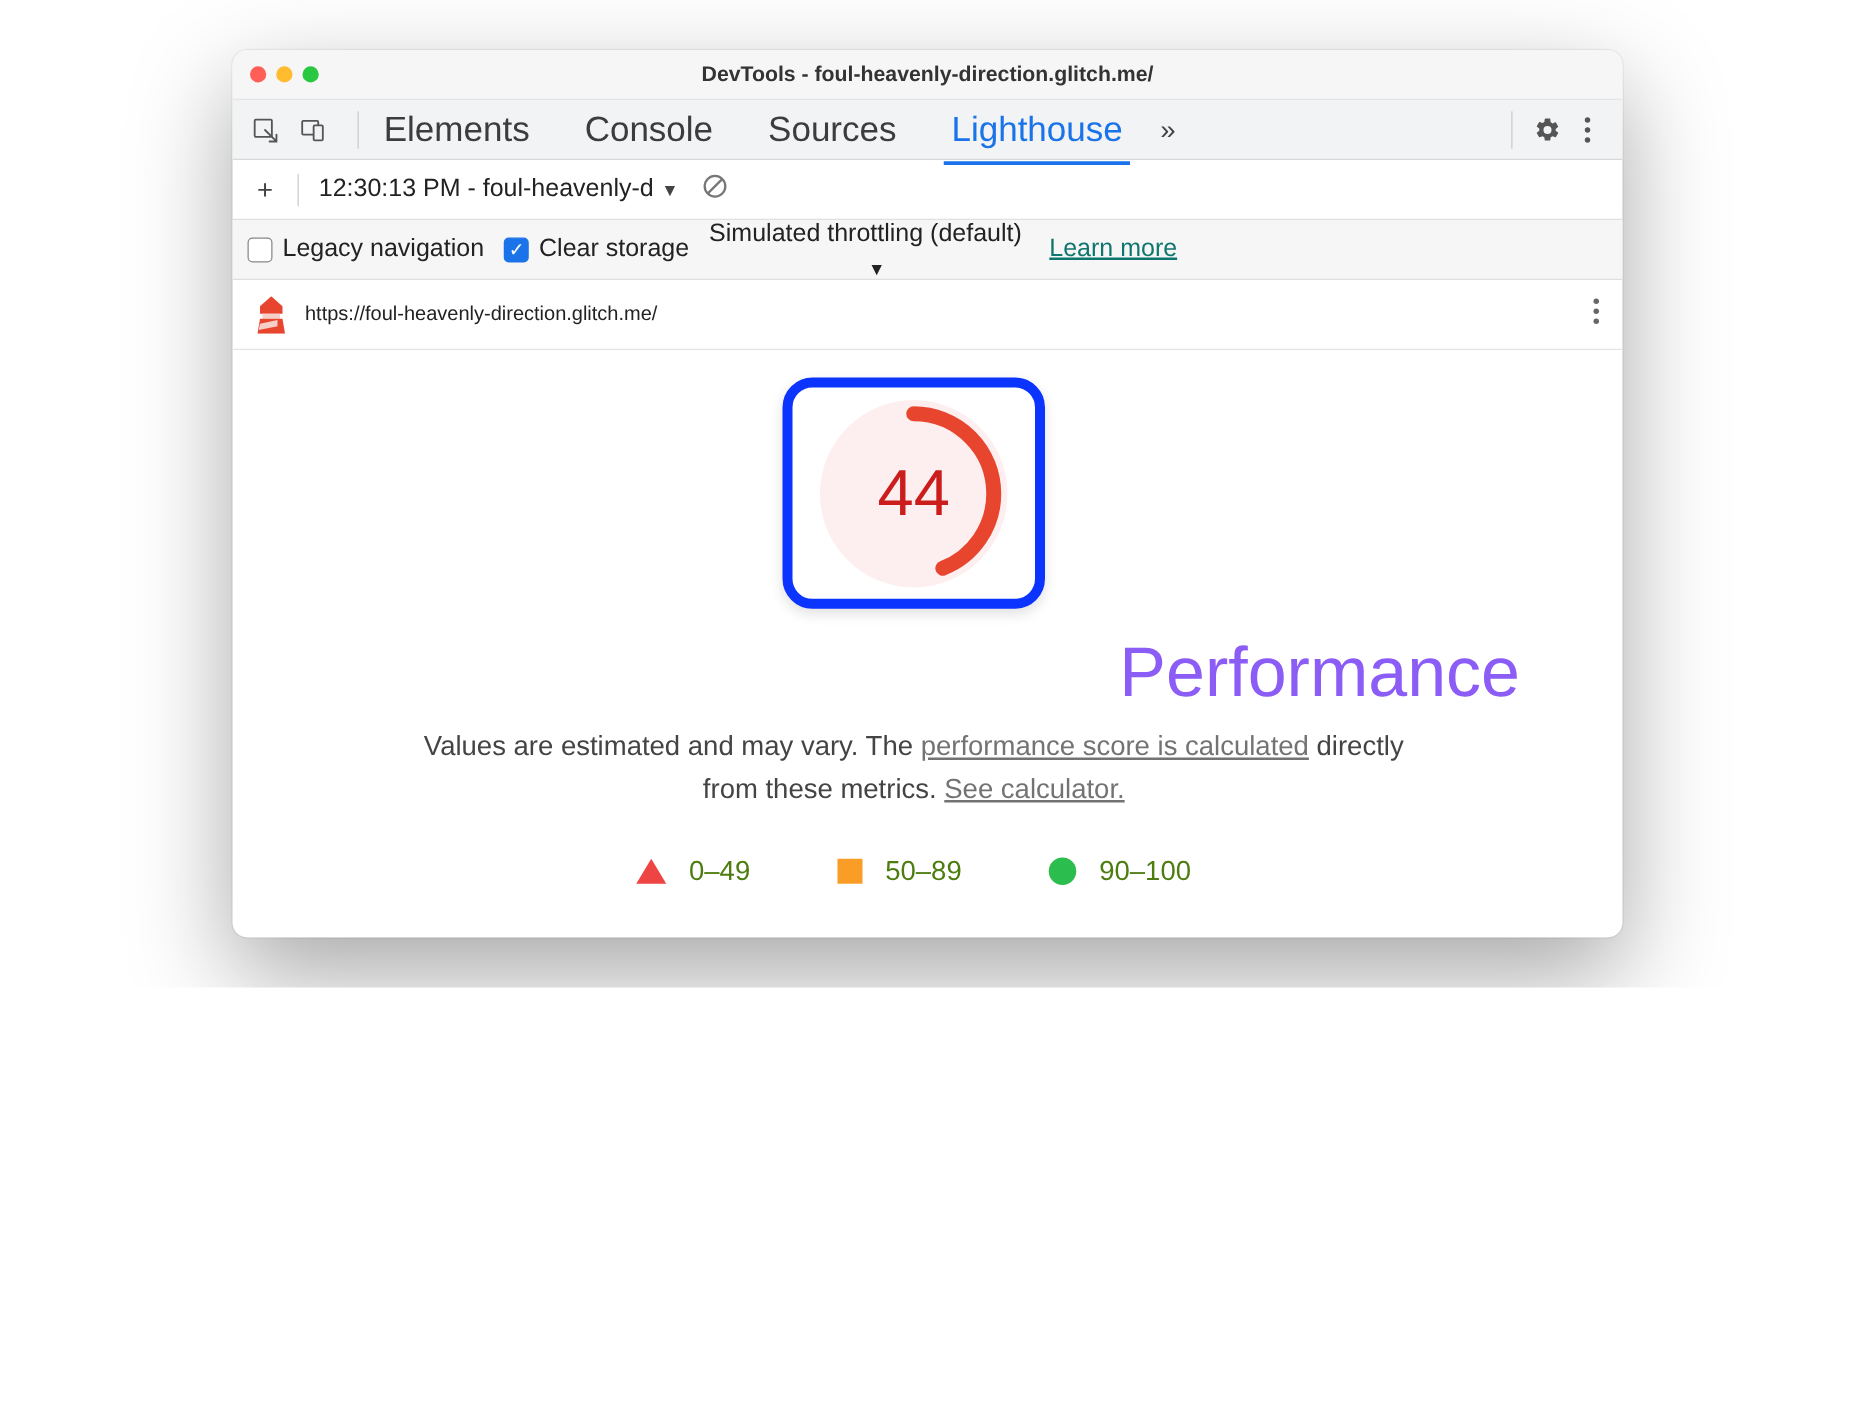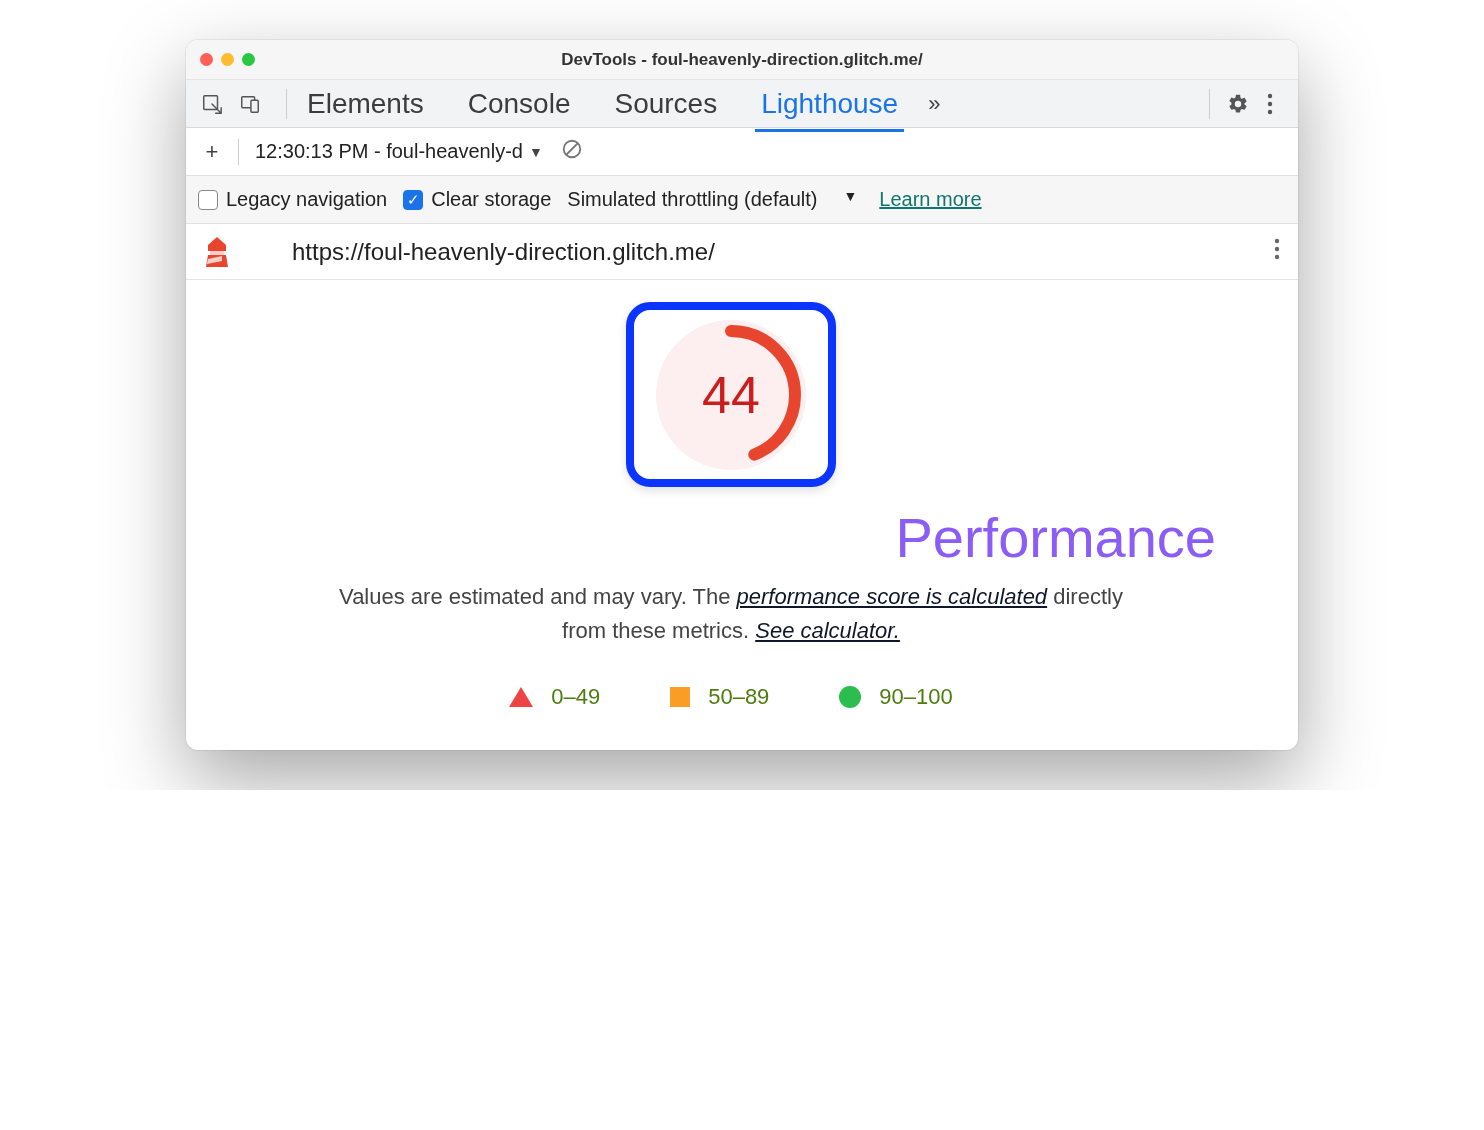--- a/index.html
+++ b/index.html
@@ -74,25 +74,25 @@
     display: flex; align-items: center; height: 48px; padding: 0 12px;
     border-bottom: 1px solid #e0e0e0; background: #f6f6f6; font-size: 20px; color: #222;
     gap: 16px;
   }
   .checkbox { display:flex; align-items:center; gap:8px; }
   .cb {
     width:20px;height:20px;border:1.5px solid #888;border-radius:4px;background:#fff;
     display:flex;align-items:center;justify-content:center;
   }
   .cb.checked { background:#1a73e8;border-color:#1a73e8;color:#fff;font-size:15px;}
-  .throttle-dd { display:flex; gap:8px; }
+  .throttle-dd { display:flex; align-items:center; gap:8px;flex-direction:column; }
   .learn-more { text-decoration: underline; color:#0f766e; margin-left: 6px; }
   .url-bar {
     display:flex; align-items:center; height:56px; padding: 0 18px;
-    border-bottom:1px solid #e4e4e4; font-size:24px; color:#222;gap:48px;
+    border-bottom:1px solid #e4e4e4; font-size:16px; color:#222;
   }
   .lh-icon { width:26px;height:30px; margin-right:14px; }
   .url-text { flex:1; }
   .url-dots { color:#666; font-size:22px; }
   .report {
     padding: 22px 82px 40px 60px;
     text-align: center;
   }
   .gauge-box-outer {
     width: 210px; height: 185px; margin: 0 auto;
@@ -104,21 +104,21 @@
   .gauge { position:relative; width:150px; height:150px; }
   .gauge-bg {
     position:absolute; inset:0; border-radius:50%; background:#fdefef;
   }
   .gauge-score {
     position:absolute; inset:0; display:flex; align-items:center; justify-content:center;
     font-size:52px; font-weight:400; color:#cc1d1d;
   }
   .report-title { font-size: 56px; color:#8b5cf6; margin: 18px 0 10px 0; font-weight: 400; text-align: right; }
   .report-desc { font-size: 22px; color:#444; line-height: 1.55; max-width: 820px; margin: 0 auto; }
-  .report-desc a { color:#0f172a; text-decoration: underline; font-style: italic; }
+  .report-desc a { color:#737373; text-decoration: underline; }
   .legend { display:flex; justify-content:center; gap:70px; margin-top:36px; font-size:22px; color:#4d7c0f;}
   .legend-item { display:flex; align-items:center; gap:18px; }
   .shp { display:inline-block; }
   .tri-red {
     width:0;height:0;border-left:12px solid transparent;border-right:12px solid transparent;border-bottom:20px solid #ef4444;
   }
   .sq-orange { width:20px;height:20px;background:#fa9d27; }
   .ci-green { width:22px;height:22px;border-radius:50%;background:#2bbd4e; }
 </style>
 </head>

